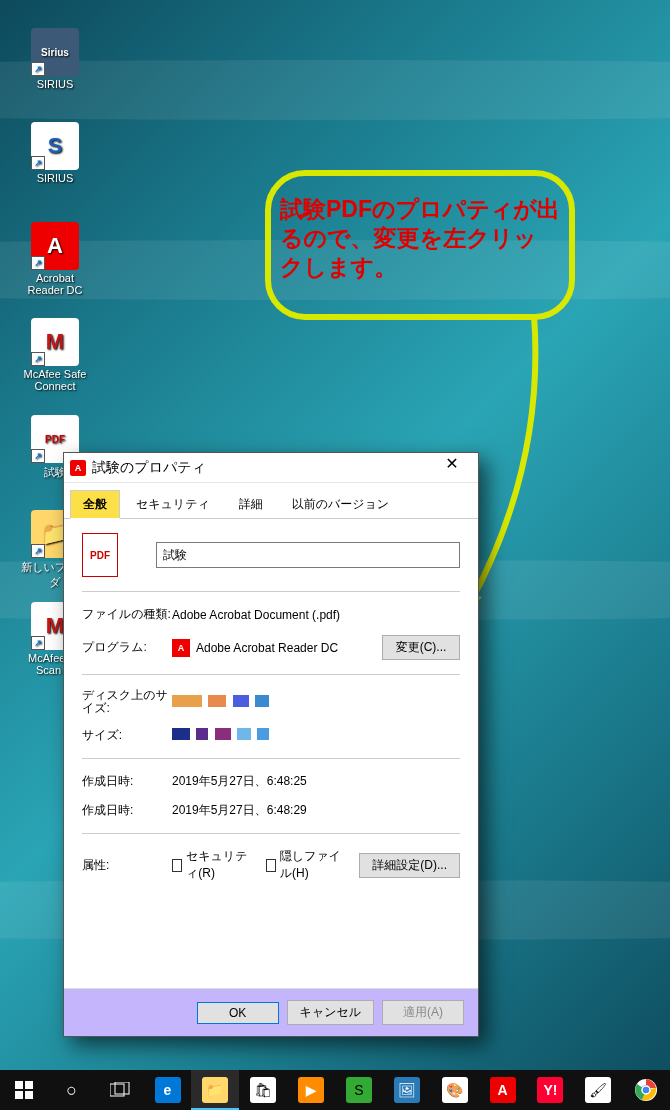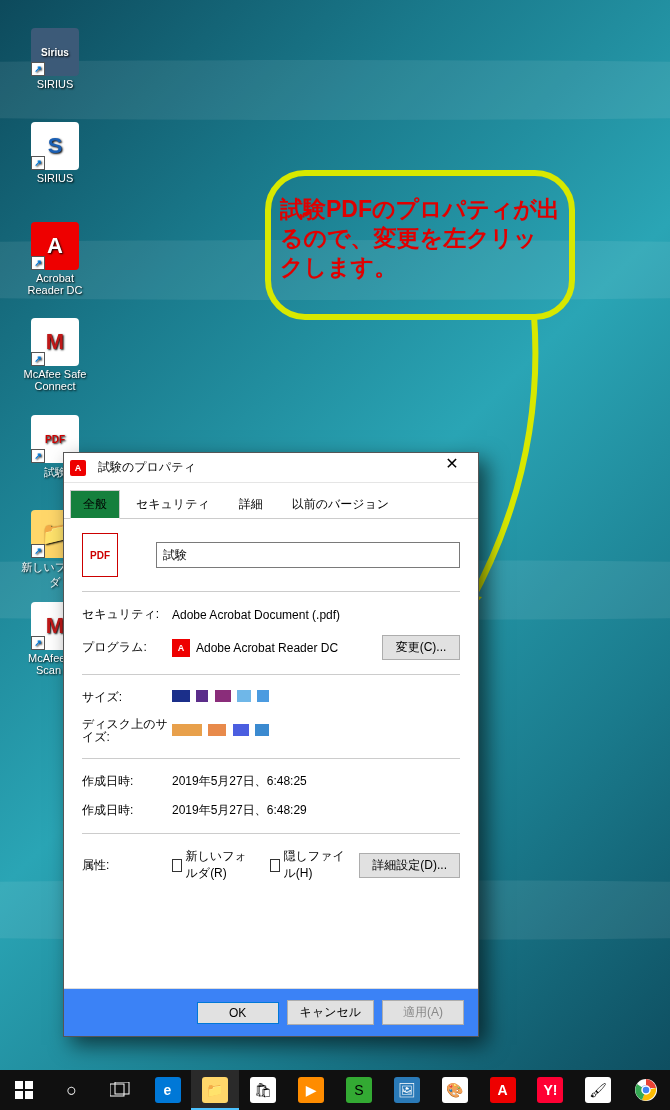--- a/index.html
+++ b/index.html
@@ -52,35 +52,35 @@
 }
 .titlebar {
   height: 30px; display: flex; align-items: center; padding: 0 6px;
   background: #fff; border-bottom: 1px solid #e5e5e5;
 }
 .titlebar .pdf-mini {
   width: 16px; height: 16px; background: #e00; color: #fff;
   font-size: 9px; font-weight: bold; text-align: center; line-height: 16px;
   border-radius: 2px; margin-right: 6px;
 }
-.titlebar .ttl { flex: 1; font-size: 12px; margin-left: 6px; }
+.titlebar .ttl { flex: 1; font-size: 14px; }
 .titlebar .x {
   width: 40px; height: 28px; text-align: center; font-size: 16px;
   cursor: pointer;
 }
 .tabs {
   display: flex; padding-left: 6px; border-bottom: 1px solid #ccc;
   margin-top: 6px;
 }
 .tab {
   padding: 5px 12px; font-size: 12px; border: 1px solid transparent;
   margin-right: 3px; cursor: pointer; position: relative; top: 1px;
 }
 .tab.active {
-  border: 1px solid #ccc; border-bottom-color: #fff; background: #15803d;
+  border: 1px solid #ccc; border-bottom-color: #fff; background: #fde047; font-weight: bold;
 }
 .content { padding: 14px 18px; }
 .hdr-row { display: flex; align-items: center; }
 .filetype-ico {
   width: 36px; height: 44px; border: 1px solid #c00;
   display: flex; align-items: center; justify-content: center;
   color: #c00; font-size: 10px; font-weight: bold;
 }
 .name-input {
   margin-left: 38px; flex: 1; height: 26px; border: 1px solid #7a7a7a;
@@ -102,21 +102,21 @@
 }
 .btn.default { border: 1px solid #0078d7; background: #e1e1e1; }
 .btn.disabled { color: #888; }
 .censor { display: inline-block; height: 12px; width: 18px; margin-right: 3px; }
 .attr-chk { display: flex; align-items: center; gap: 4px; margin-right: 14px; }
 .attr-chk .box {
   width: 13px; height: 13px; border: 1px solid #333; background: #fff;
 }
 .btnbar {
   position: absolute; bottom: 0; left: 0; right: 0; height: 48px;
-  background: #3b82f6; border-top: 1px solid #ddd;
+  background: #c4b5fd; border-top: 1px solid #ddd;
   display: flex; align-items: center; justify-content: flex-end;
   gap: 8px; padding-right: 14px;
 }
 
 .taskbar {
   position: absolute; left: 0; right: 0; bottom: 0; height: 40px;
   background: #101010; display: flex; align-items: center;
 }
 .tb-btn {
   width: 48px; height: 40px; display: flex; align-items: center; justify-content: center;
@@ -187,67 +187,67 @@
     <div class="tab">以前のバージョン</div>
   </div>
 
   <div class="content">
     <div class="hdr-row">
       <div class="filetype-ico">PDF</div>
       <input class="name-input" value="試験" style="">
     </div>
     <hr class="sep">
     <div class="row">
-      <div class="lbl">セキュリティ:</div>
+      <div class="lbl">ファイルの種類:</div>
       <div class="val">Adobe Acrobat Document (.pdf)</div>
     </div>
     <div class="row">
       <div class="lbl">プログラム:</div>
       <div class="val prog-row">
         <div class="pdf-sq">A</div>
         <span>Adobe Acrobat Reader DC</span>
       </div>
       <button class="btn">変更(C)...</button>
     </div>
     <hr class="sep">
+    <div class="row">
+      <div class="lbl" style="line-height:1.1">ディスク上のサイズ:</div>
+      <div class="val">
+        <span class="censor" style="background:#e8a04b;width:30px"></span>
+        <span class="censor" style="background:#e88a4b;width:18px"></span>
+        <span class="censor" style="background:#4b5ee0;width:16px"></span>
+        <span class="censor" style="background:#3b8ad0;width:14px"></span>
+      </div>
+    </div>
     <div class="row">
       <div class="lbl">サイズ:</div>
       <div class="val">
         <span class="censor" style="background:#1b2f8a"></span>
         <span class="censor" style="background:#5b2d8a;width:12px"></span>
         <span class="censor" style="background:#8a2d7a;width:16px"></span>
         <span class="censor" style="background:#6fb7e8;width:14px"></span>
         <span class="censor" style="background:#4b9be0;width:12px"></span>
       </div>
     </div>
-    <div class="row">
-      <div class="lbl" style="line-height:1.1">ディスク上のサイズ:</div>
-      <div class="val">
-        <span class="censor" style="background:#e8a04b;width:30px"></span>
-        <span class="censor" style="background:#e88a4b;width:18px"></span>
-        <span class="censor" style="background:#4b5ee0;width:16px"></span>
-        <span class="censor" style="background:#3b8ad0;width:14px"></span>
-      </div>
-    </div>
     <hr class="sep">
     <div class="row">
       <div class="lbl">作成日時:</div>
       <div class="val">2019年5月27日、6:48:25</div>
     </div>
     <div class="row">
       <div class="lbl">作成日時:</div>
       <div class="val">2019年5月27日、6:48:29</div>
     </div>
     <hr class="sep">
     <div class="row" style="margin-bottom:12px">
       <div class="lbl">属性:</div>
       <div class="val" style="display:flex;align-items:center">
         <label class="attr-chk">
           <span class="box"></span>
-          <span>新しいフォルダ(R)</span>
+          <span>セキュリティ(R)</span>
         </label>
         <label class="attr-chk">
           <span class="box"></span>
           <span>隠しファイル(H)</span>
         </label>
       </div>
       <button class="btn">詳細設定(D)...</button>
     </div>
   </div>
 

